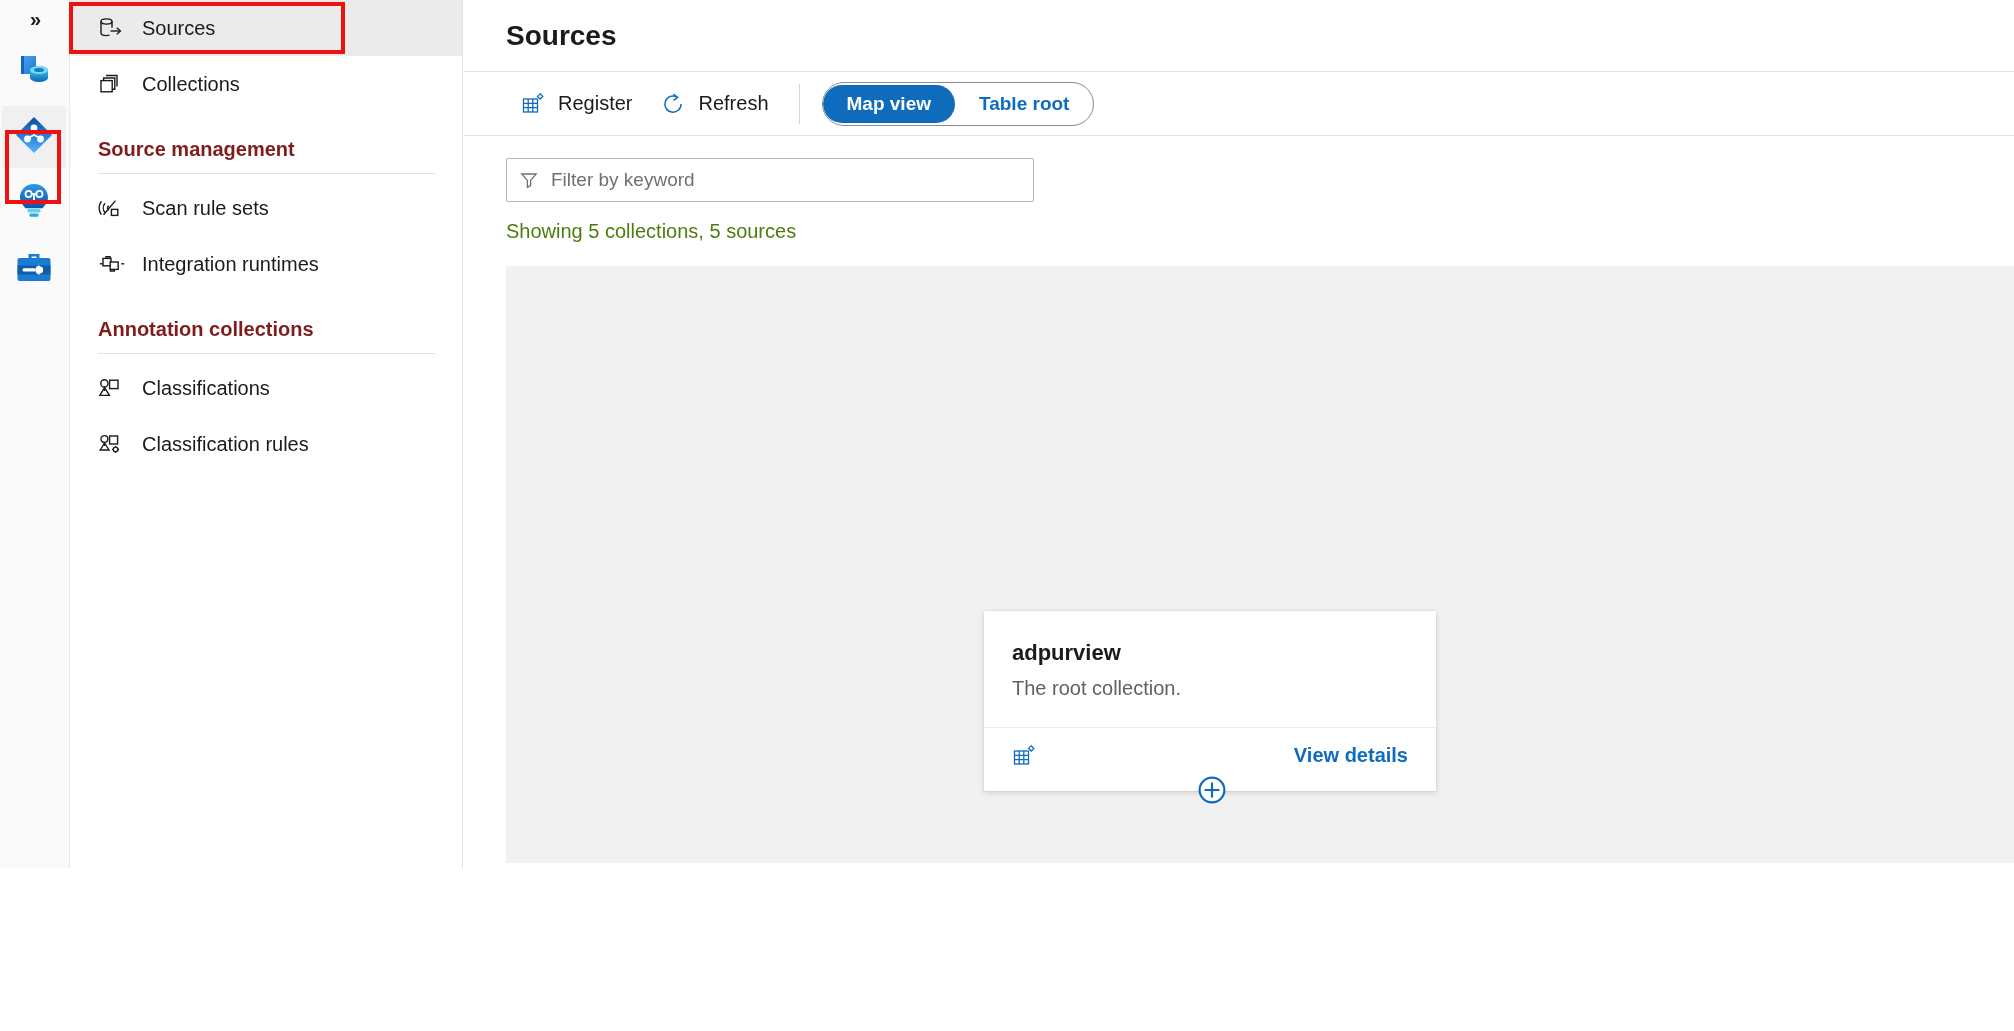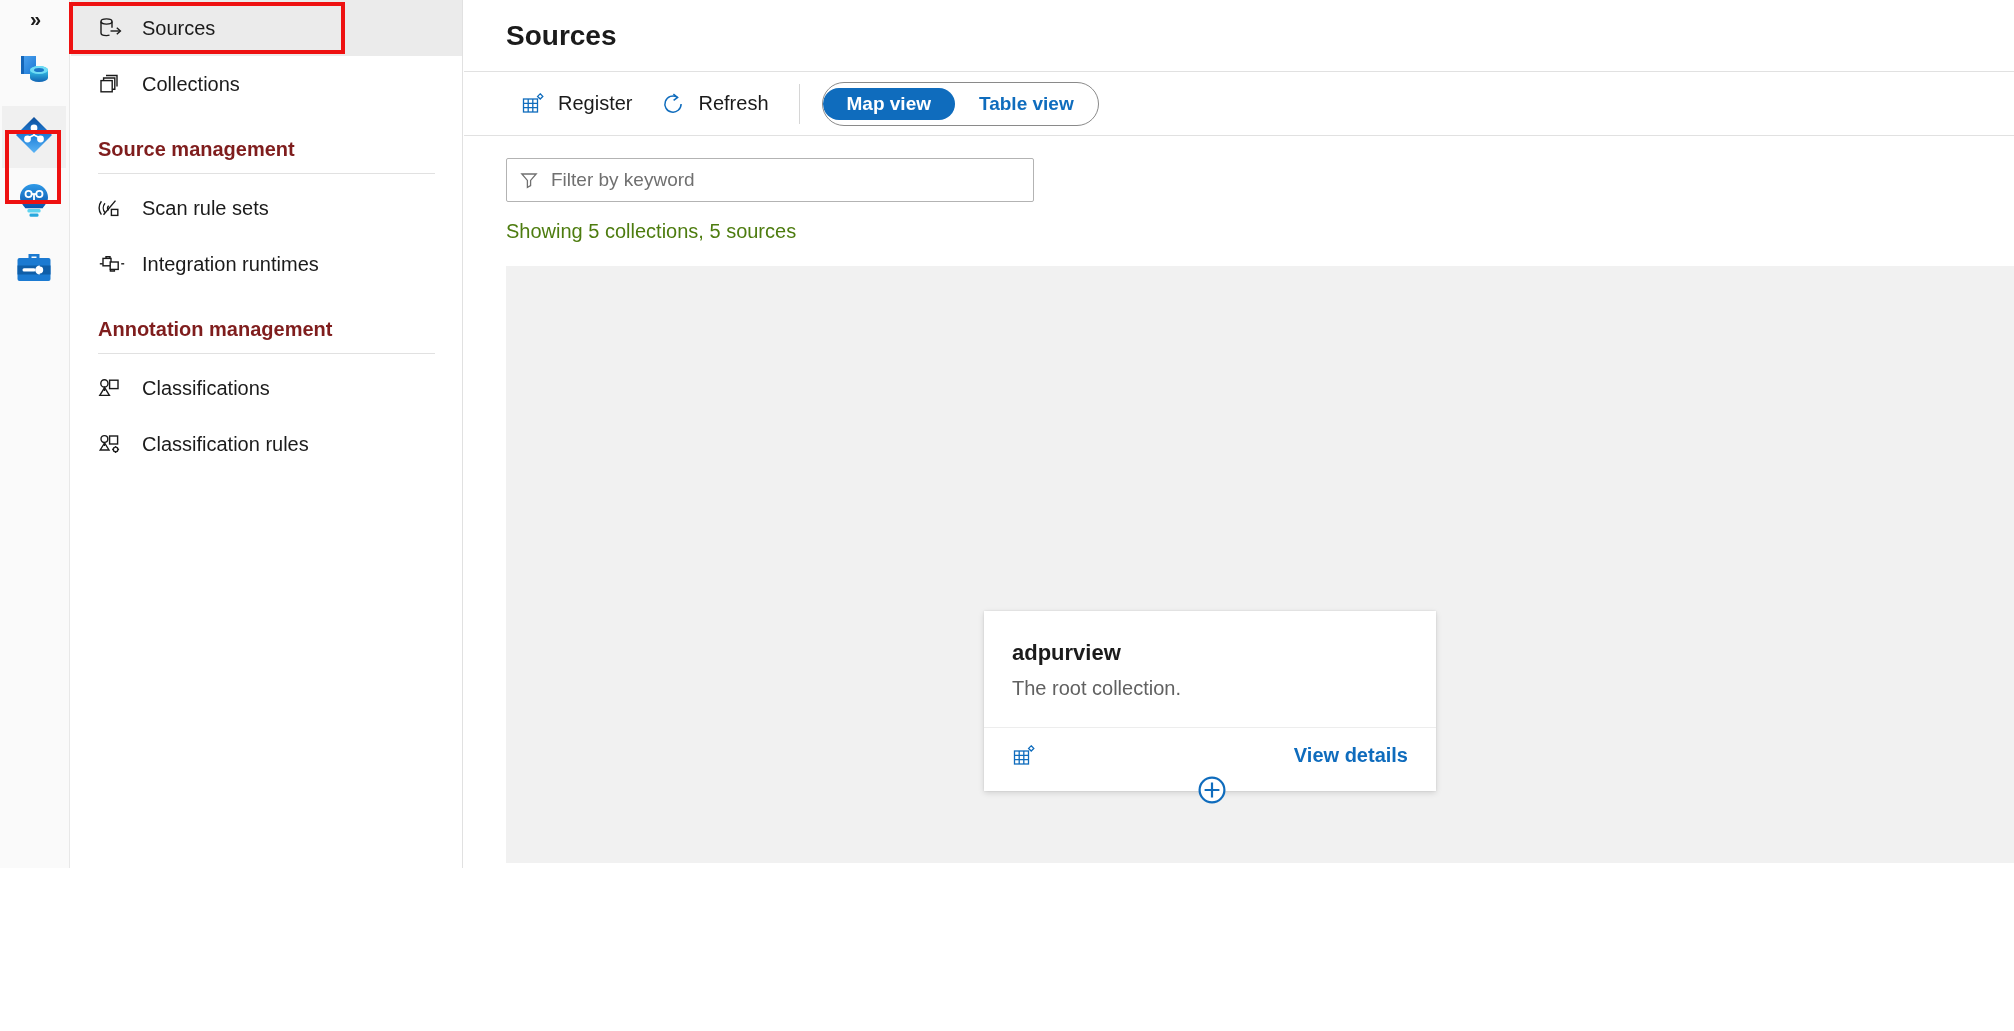--- a/index.html
+++ b/index.html
@@ -201,21 +201,21 @@
     align-items: center;
     height: 44px;
     border: 1px solid #8a8a8a;
     border-radius: 22px;
     overflow: hidden;
     background: #ffffff;
     box-sizing: border-box;
     padding: 0;
   }
   .pivot-opt {
-    height: 32px;
+    height: 38px;
     display: flex;
     align-items: center;
     justify-content: center;
     padding: 0 24px;
     font-size: 19px;
     font-weight: 700;
     color: #0f6cbd;
     cursor: pointer;
     border-radius: 22px;
     white-space: nowrap;
@@ -469,21 +469,21 @@
             <path d="M23.2 11.8 h3"></path>
             <rect x="5" y="6.4" width="8" height="7.4"></rect>
             <rect x="12.2" y="10" width="8" height="7.4" fill="#ffffff"></rect>
             <path d="M8 6.4 v-1.6 h4 v1.6"></path>
             <path d="M16.4 17.4 v1.6 h-4 v-1.6"></path>
           </svg>
         </span>
         <span class="nav-label">Integration runtimes</span>
       </div>
 
-      <div class="nav-section">Annotation management</div>
+      <div class="nav-section">Annotation collections</div>
       <div class="nav-sep"></div>
 
       <div class="nav-item">
         <span class="nav-icon">
           <svg width="26" height="24" viewBox="0 0 26 24" fill="none" stroke="#1b1b1b" stroke-width="1.4">
             <circle cx="6.4" cy="7.4" r="3.6"></circle>
             <path d="M6.4 11 v4"></path>
             <rect x="11.6" y="4.2" width="8.4" height="8.4"></rect>
             <path d="M6.6 11.6 L1.8 19.4 h9.6 z"></path>
           </svg>
@@ -537,21 +537,21 @@
               <path d="M12.4 2.2 L16.6 5.4 L12.6 8.4"></path>
             </svg>
           </span>
           <span class="cmd-label">Refresh</span>
         </div>
 
         <div class="cmd-divider"></div>
 
         <div class="pivot-toggle">
           <div class="pivot-opt selected">Map view</div>
-          <div class="pivot-opt">Table view</div>
+          <div class="pivot-opt">Table root</div>
         </div>
       </div>
 
       <div class="filter-row">
         <div class="filter-box">
           <span class="filter-icon">
             <svg width="20" height="20" viewBox="0 0 20 20" fill="none" stroke="#707070" stroke-width="1.3">
               <path d="M2.8 4 h14.4 l-5.6 6.4 v5.2 l-3.2 1.8 v-7 z"></path>
             </svg>
           </span>

